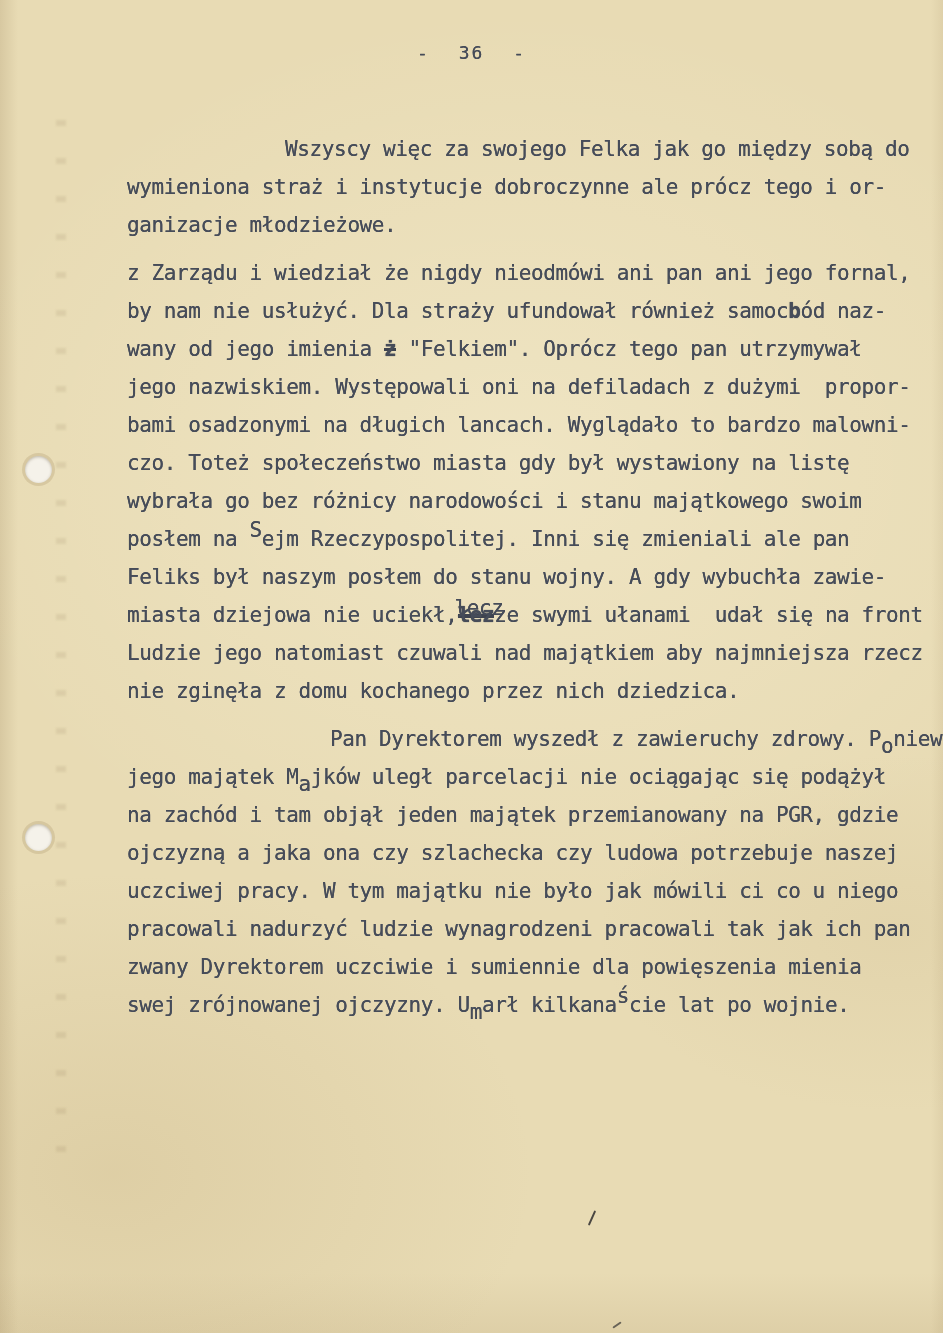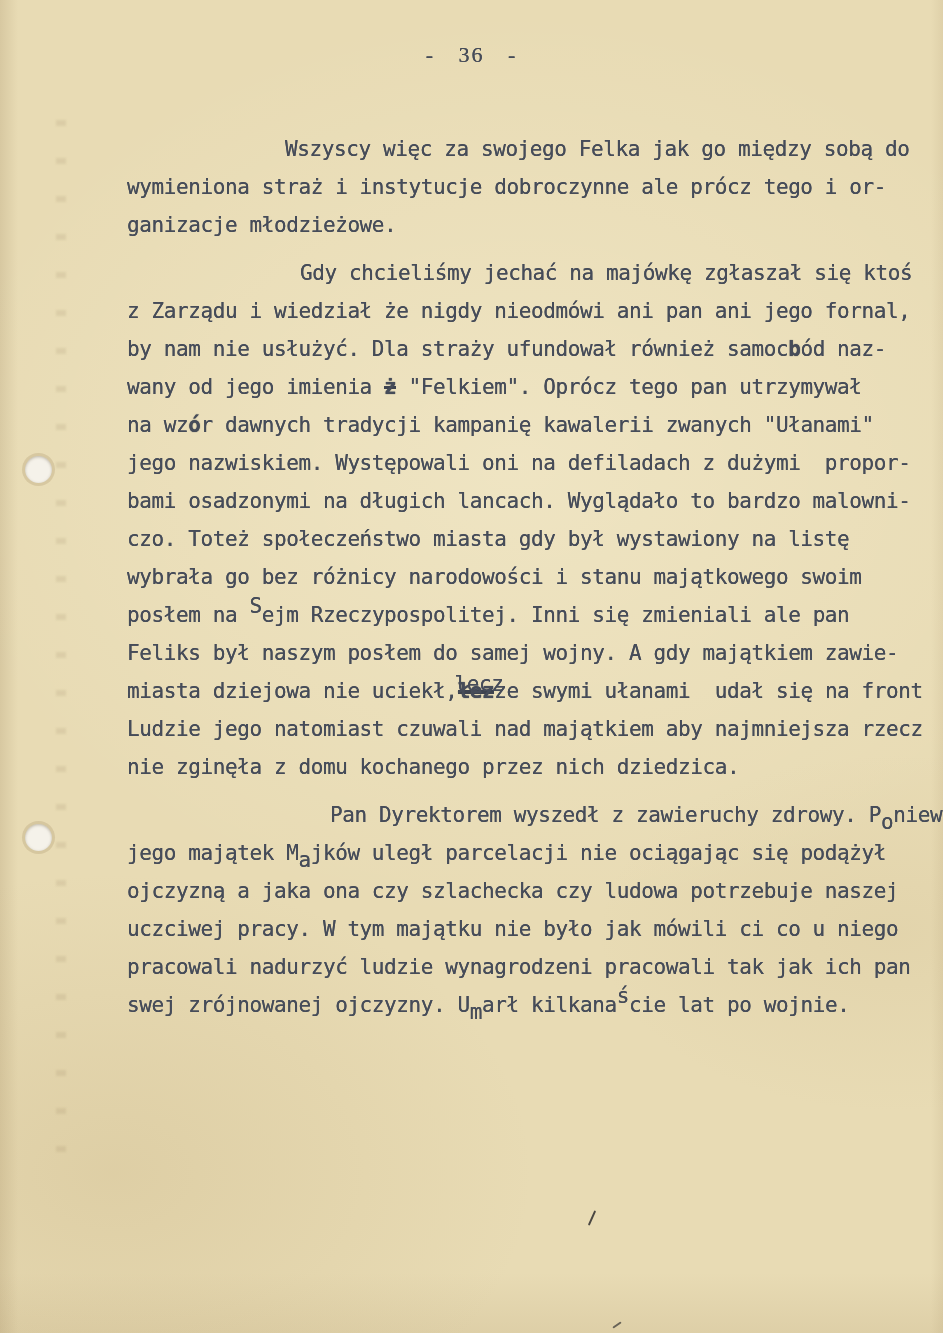--- a/index.html
+++ b/index.html
@@ -22,23 +22,22 @@
   
   .crease{
     position:absolute;left:56px;top:120px;width:10px;height:1060px;
     background:repeating-linear-gradient(to bottom,
       rgba(110,85,50,0.10) 0 6px, rgba(110,85,50,0.0) 6px 38px);
     filter:blur(1px);
   }
   .page-number{
     position:absolute;left:0;top:42px;width:100%;
     text-align:center;
-    font-size:22px;letter-spacing:2px;word-spacing:16px;
+    font-size:18px;letter-spacing:2px;word-spacing:16px;
     text-shadow:0 0 0.6px #464c59;
-    font-family:Liberation Serif, serif;
   }
   .textblock{
     position:absolute;left:127px;top:130px;width:816px;
     font-size:21px;line-height:38px;letter-spacing:-0.4px;
     text-shadow:0 0 0.6px #4a505d;
   }
   .para{margin:0 0 10px 0;}
   .line{white-space:pre;}
   .para-0 .line.first{padding-left:158px;}
   .para-1 .line.first{padding-left:173px;}
@@ -88,39 +87,39 @@
   <div class="hole top"></div>
   <div class="hole bottom"></div>
   <div class="page-number">- 36 -</div>
   <div class="textblock">
       <div class="para para-0">
         <div class="line first"><span class="seg">Wszyscy więc za swojego Felka jak go między sobą do</span></div>
         <div class="line"><span class="seg">wymieniona straż i instytucje dobroczynne ale prócz tego i or-</span></div>
         <div class="line"><span class="seg">ganizacje młodzieżowe.</span></div>
       </div>
       <div class="para para-1">
-        <div class="line first"><span class="seg">Gdy chcieliśmy jechać na majówkę zgłaszał się ktoś</span></div>
         <div class="line"><span class="seg">z Zarządu i wiedział że nigdy nieodmówi ani pan ani jego fornal,</span></div>
         <div class="line"><span class="seg">by nam nie usłużyć. Dla straży ufundował również samoc</span><span class="seg bold">b</span><span class="seg">ód naz-</span></div>
         <div class="line"><span class="seg">wany od jego imienia </span><span class="seg strike">ż</span><span class="seg"> "Felkiem". Oprócz tego pan utrzymywał</span></div>
-        <div class="line"><span class="seg">na wz</span><span class="seg bold">ó</span><span class="seg">r dawnych tradycji kampanię kawalerii zwanych "Ułanami"</span></div>
         <div class="line"><span class="seg">jego nazwiskiem. Występowali oni na defiladach z dużymi  propor-</span></div>
         <div class="line"><span class="seg">bami osadzonymi na długich lancach. Wyglądało to bardzo malowni-</span></div>
         <div class="line"><span class="seg">czo. Toteż społeczeństwo miasta gdy był wystawiony na listę</span></div>
         <div class="line"><span class="seg">wybrała go bez różnicy narodowości i stanu majątkowego swoim</span></div>
         <div class="line"><span class="seg">posłem na </span><span class="seg sup">S</span><span class="seg">ejm Rzeczypospolitej. Inni się zmieniali ale pan</span></div>
-        <div class="line"><span class="seg">Feliks był naszym posłem do samej wojny. A gdy majątkiem zawie-</span></div>
+        <div class="line"><span class="seg">Feliks był naszym posłem do stanu wojny. A gdy wybuchła zawie-</span></div>
         <div class="line"><span class="seg">miasta dziejowa nie uciekł,</span><span class="seg strike-over" data-over="lecz">łez</span><span class="seg">ze swymi ułanami  udał się na front</span></div>
         <div class="line"><span class="seg">Ludzie jego natomiast czuwali nad majątkiem aby najmniejsza rzecz</span></div>
         <div class="line"><span class="seg">nie zginęła z domu kochanego przez nich dziedzica.</span></div>
       </div>
       <div class="para para-2">
         <div class="line first"><span class="seg">Pan Dyrektorem wyszedł z zawieruchy zdrowy. P</span><span class="seg sub">o</span><span class="seg">nieważ</span></div>
         <div class="line"><span class="seg">jego majątek M</span><span class="seg sub">a</span><span class="seg">jków uległ parcelacji nie ociągając się podążył</span></div>
+        <div class="line"><span class="seg">na zachód i tam objął jeden majątek przemianowany na PGR, gdzie</span></div>
         <div class="line"><span class="seg">ojczyzną a jaka ona czy szlachecka czy ludowa potrzebuje naszej</span></div>
         <div class="line"><span class="seg">uczciwej pracy. W tym majątku nie było jak mówili ci co u niego</span></div>
         <div class="line"><span class="seg">pracowali nadurzyć ludzie wynagrodzeni pracowali tak jak ich pan</span></div>
+        <div class="line"><span class="seg">zwany Dyrektorem uczciwie i sumiennie dla powięszenia mienia</span></div>
         <div class="line"><span class="seg">swej zrójnowanej ojczyzny. U</span><span class="seg sub">m</span><span class="seg">arł kilkana</span><span class="seg sup">ś</span><span class="seg">cie lat po wojnie.</span></div>
       </div>
     </div>
   <div class="pen-mark center"></div>
   <div class="pen-mark bottom"></div>
 </div>
 
 </body></html>

